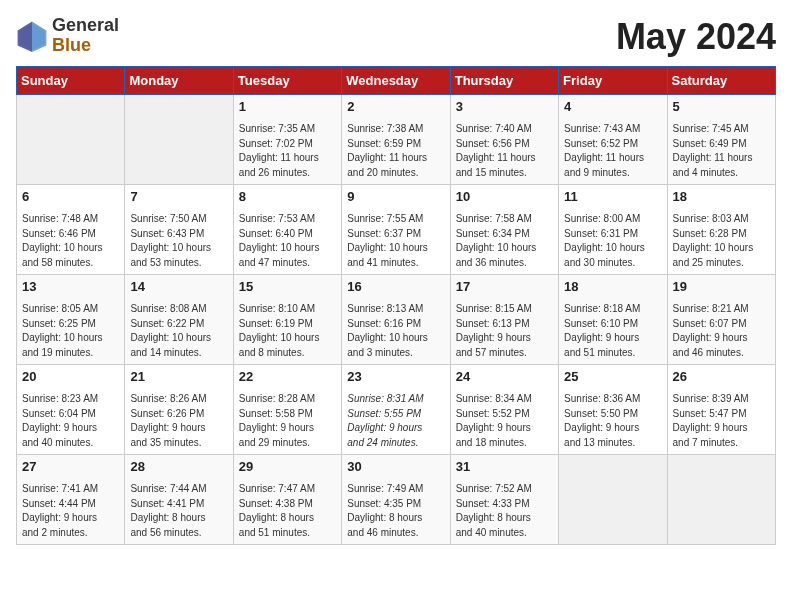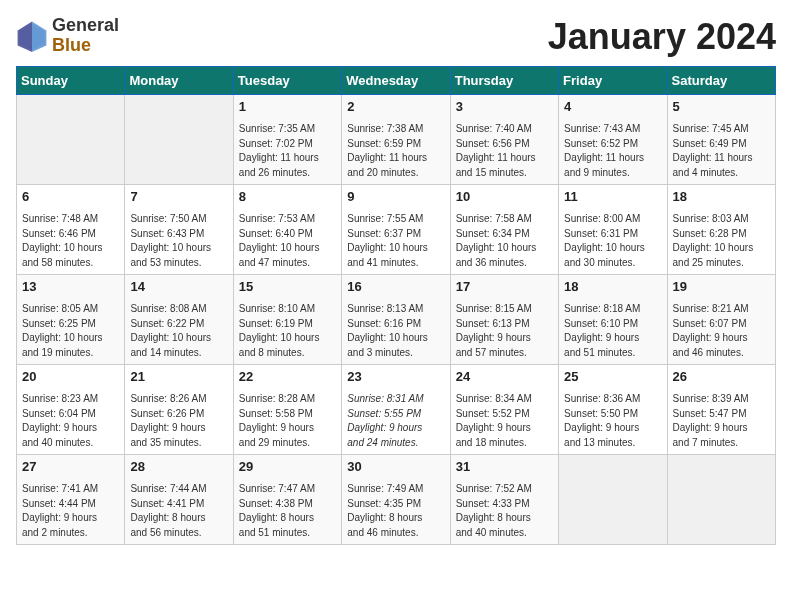--- a/index.html
+++ b/index.html
@@ -43,21 +43,21 @@
     .location-title {
       font-size: 16px;
       color: #444;
     }
     table {
       width: 100%;
       border-collapse: collapse;
       table-layout: fixed;
     }
     thead tr th {
-      background: #0f766e;
+      background: #b91c1c;
       color: #fff;
       font-size: 13px;
       font-weight: bold;
       padding: 6px 4px;
       text-align: left;
       border: 1px solid #1565c0;
     }
     tbody tr td {
       border: 1px solid #ccc;
       vertical-align: top;
@@ -95,21 +95,21 @@
       <polygon points="20,4 36,14 36,30 20,38 4,30 4,14" fill="#1565c0" opacity="0.15"></polygon>
       <polygon points="20,2 38,13 38,32 20,40" fill="#1565c0" opacity="0.6"></polygon>
       <polygon points="20,2 2,13 2,32 20,40" fill="#1a237e" opacity="0.7"></polygon>
     </svg>
     <div class="logo-text">
       <span class="logo-general">General</span><br>
       <span class="logo-blue">Blue</span>
     </div>
   </div>
   <div class="title-block">
-    <div class="month-title">January 2024</div>
+    <div class="month-title">May 2024</div>
   </div>
 </div>
 
 <table>
   <thead>
     <tr>
     <th>Sunday</th>
         <th>Monday</th>
         <th>Tuesday</th>
         <th>Wednesday</th>

